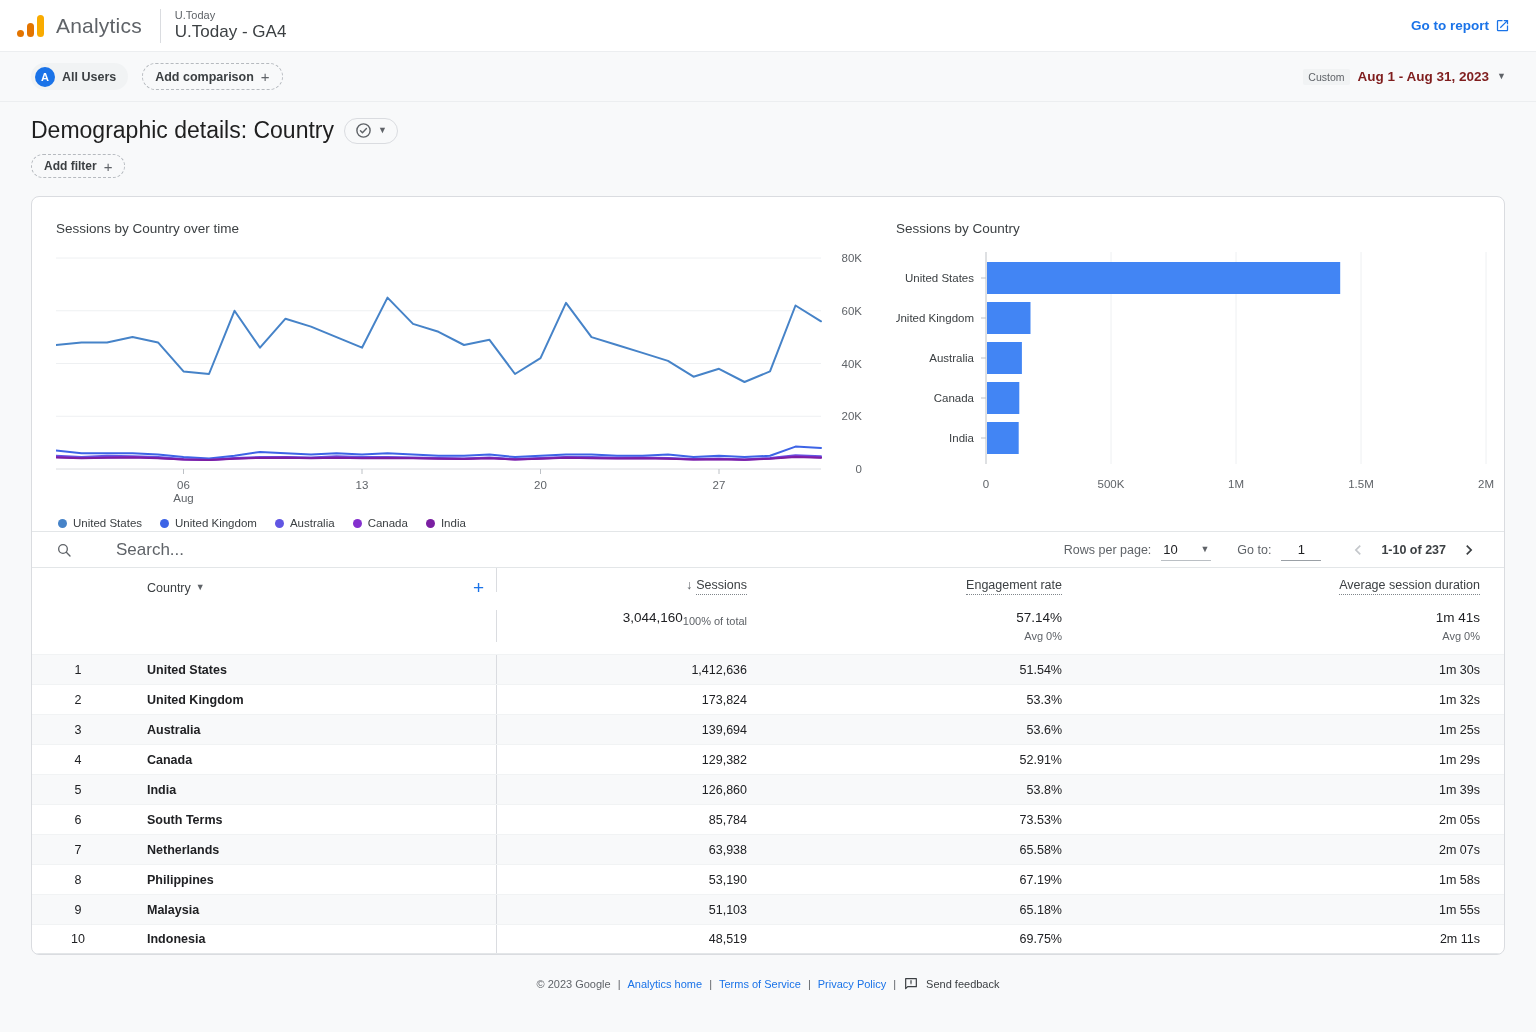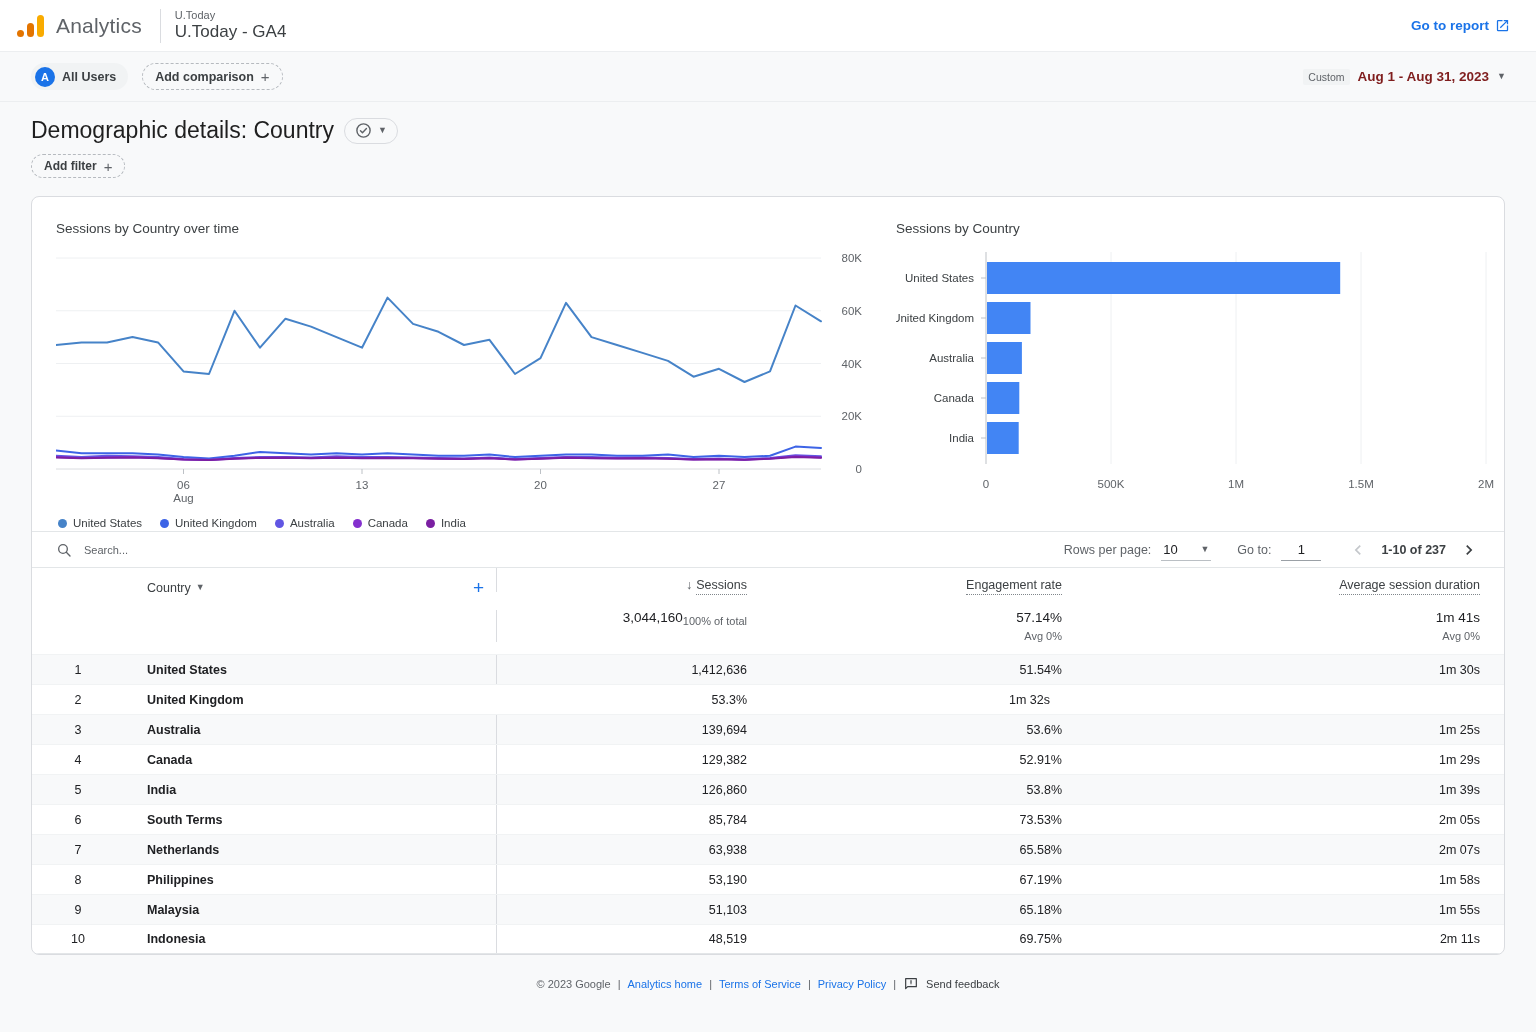--- a/index.html
+++ b/index.html
@@ -53,22 +53,22 @@
   .bar-section { margin-left:30px; flex:1; }
   svg text.ax  { font-size:11.5px; fill:#5f6368; font-family:"Liberation Sans",sans-serif; }
   svg text.axl { font-size:11.5px; fill:#3c4043; font-family:"Liberation Sans",sans-serif; }
   .legend { display:flex; gap:18px; margin-top:4px; padding-left:2px; }
   .lg-item { display:flex; align-items:center; gap:6px; font-size:11.5px; color:#3c4043; }
   .lg-dot { width:9px; height:9px; border-radius:50%; display:inline-block; }
   
   .table-toolbar { height:37px; display:flex; align-items:center; padding:0 24px;
     border-top:1px solid #e3e6e8; border-bottom:1px solid #e3e6e8; }
   .search-box { display:flex; align-items:center; gap:10px; flex:0 0 340px; }
-  .search-box input { border:none; outline:none; background:transparent; font-size:11px;
-    font-family:"Liberation Sans",sans-serif; color:#202124; width:280px; }
+  .search-box input { border:none; outline:none; background:transparent; font-size:17px;
+    font-family:"Liberation Sans",sans-serif; color:#202124; width:280px;margin-left:32px; }
   .search-box input::placeholder { color:#5f6368; }
   .toolbar-right { margin-left:auto; display:flex; align-items:center; }
   .tb-label { font-size:12.5px; color:#5f6368; }
   .rpp-select { display:flex; align-items:center; justify-content:space-between; width:50px; margin:0 26px 0 10px;
     border-bottom:1px solid #babfc4; padding:3px 2px; cursor:pointer; font-size:13px; color:#202124; }
   .goto-input { width:40px; margin:0 26px 0 10px; border:none; border-bottom:1px solid #9aa0a6;
     text-align:center; font-size:13px; font-family:"Liberation Sans",sans-serif; color:#202124;
     background:transparent; outline:none; padding:3px 0; }
   .pager { display:flex; align-items:center; gap:12px;font-weight:bold; }
   .pg-range { font-size:12.5px; color:#3c4043; }
@@ -320,20 +320,21 @@
       <div class="trow row-grid">
         <div class="c-rank">1</div>
         <div class="c-dim">United States</div>
         <div class="c-sess">1,412,636</div>
         <div class="c-eng">51.54%</div>
         <div class="c-dur">1m 30s</div>
       </div>
       <div class="trow row-grid">
         <div class="c-rank">2</div>
         <div class="c-dim">United Kingdom</div>
+        <div class="c-sess">173,824</div>
         <div class="c-eng">53.3%</div>
         <div class="c-dur">1m 32s</div>
       </div>
       <div class="trow row-grid">
         <div class="c-rank">3</div>
         <div class="c-dim">Australia</div>
         <div class="c-sess">139,694</div>
         <div class="c-eng">53.6%</div>
         <div class="c-dur">1m 25s</div>
       </div>

